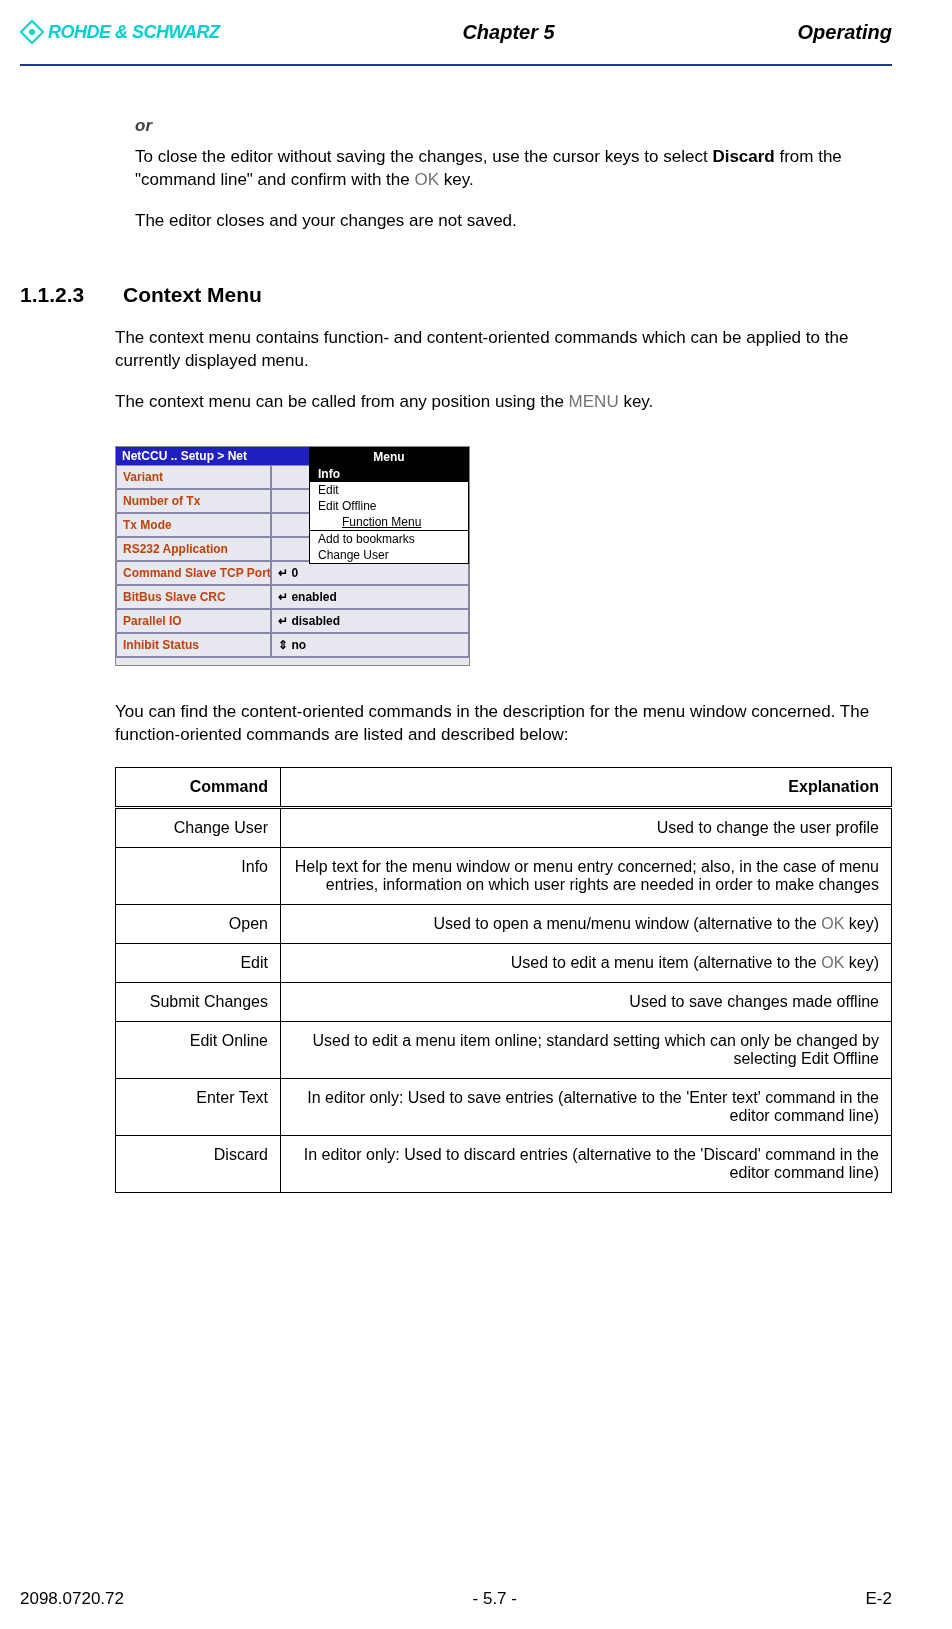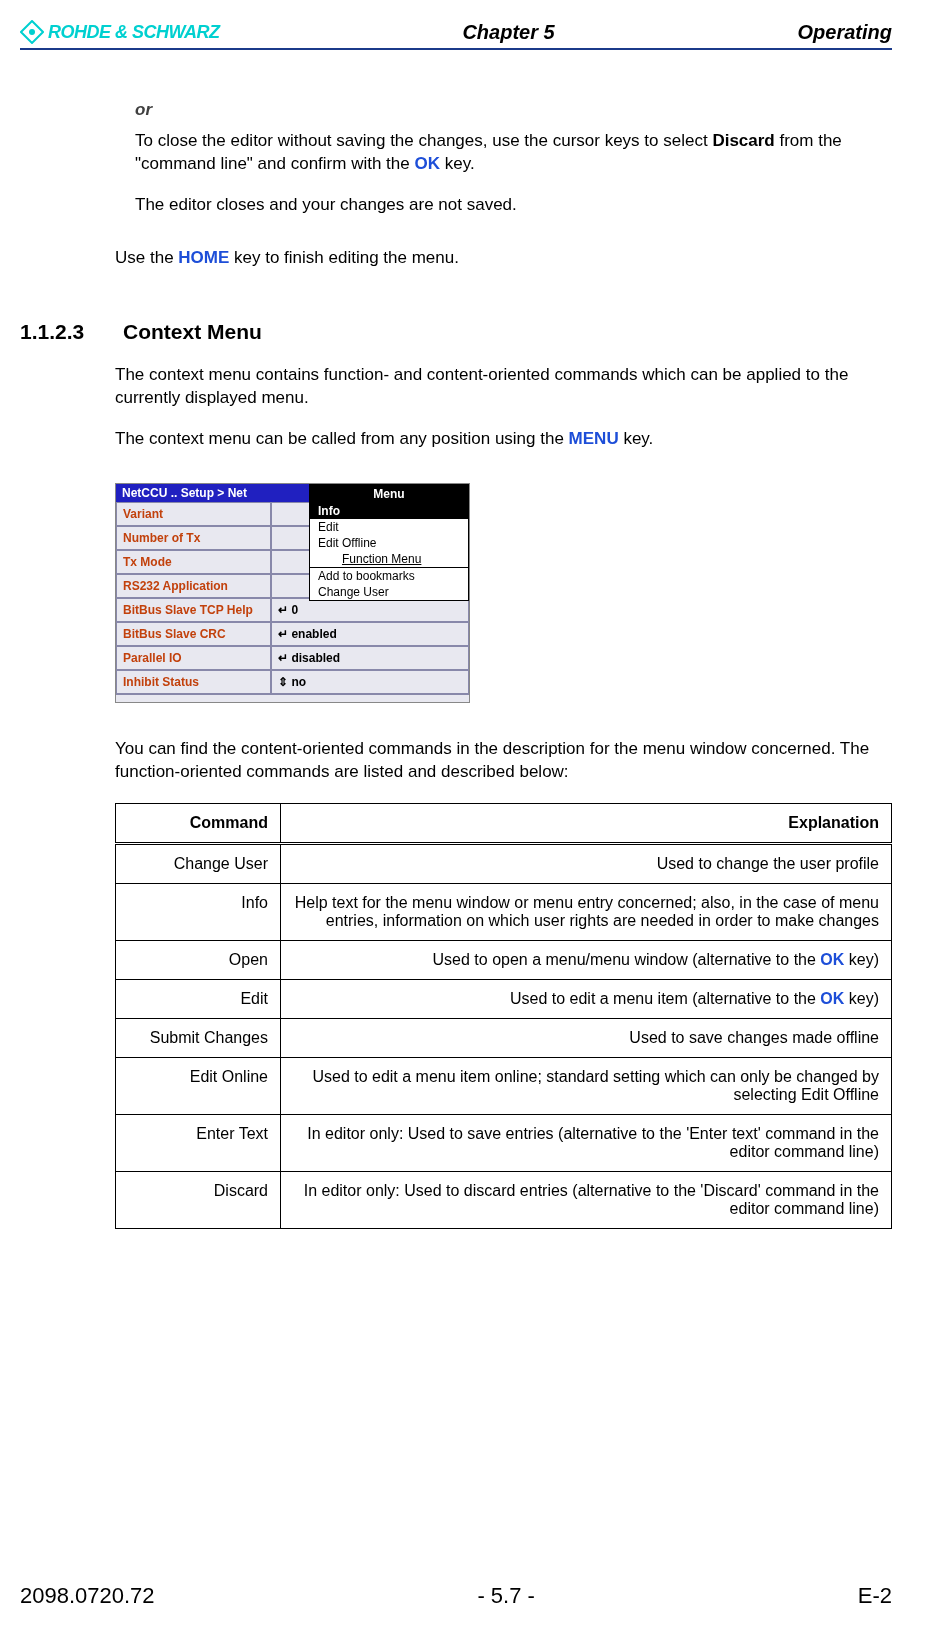--- a/index.html
+++ b/index.html
@@ -13,21 +13,21 @@
   }
   .page {
     padding: 20px 60px 40px 20px;
     position: relative;
     min-height: 1629px;
   }
   .header {
     display: flex;
     align-items: center;
     justify-content: space-between;
-    padding-bottom: 4px;
+    padding-bottom: 20px;
     border-bottom: 2px solid #1b3a8a;
     gap: 7px;
   }
   .logo {
     color: #00d0d0;
     font-weight: bold;
     font-style: italic;
     font-size: 18px;
     letter-spacing: -0.5px;
     display: flex;
@@ -61,21 +61,21 @@
     margin-left: 20px;
     margin-bottom: 10px;
   }
   .para {
     font-size: 17px;
     line-height: 1.35;
     margin: 0 0 18px 0;
   }
   .indent { margin-left: 20px; }
   .bold { font-weight: bold; }
-  .gray-bold { font-weight: bold; color: #1d4ed8; }
+  .gray-bold { font-weight: normal; color: #737373; }
   .section-row {
     display: flex;
     gap: 28px;
     margin-top: 50px;
     margin-bottom: 20px;
     margin-left: -95px;
   }
   .section-num {
     font-weight: bold;
     font-size: 21px;
@@ -176,21 +176,21 @@
     border-bottom: 3px double #000;
   }
   .cmd-table td:first-child { width: 165px; }
   .footer {
     position: absolute;
     bottom: 20px;
     left: 20px;
     right: 60px;
     display: flex;
     justify-content: space-between;
-    font-size: 22px;
+    font-size: 17px;
   }
 </style>
 </head>
 <body>
 
 <div class="page">
 
   <div class="header">
     <div class="logo">
       <span class="logo-icon">
@@ -207,23 +207,20 @@
 
   <div class="content">
     <div class="or-label">or</div>
 
     <p class="para indent">
       <span>To close the editor without saving the changes, use the cursor keys to select </span><span class="bold">Discard</span><span> from the "command line" and confirm with the </span><span class="gray-bold">OK</span><span> key.</span>
     </p>
 
     <p class="para indent">The editor closes and your changes are not saved.</p>
 
-    <p class="para" style="margin-top:30px;">
-      <span>Use the </span><span class="gray-bold">HOME</span><span> key to finish editing the menu.</span>
-    </p>
 
     <div class="section-row">
       <div class="section-num">1.1.2.3</div>
       <div class="section-title">Context Menu</div>
     </div>
 
     <p class="para">The context menu contains function- and content-oriented commands which can be applied to the currently displayed menu.</p>
 
     <p class="para">
       <span>The context menu can be called from any position using the </span><span class="gray-bold">MENU</span><span> key.</span>
@@ -233,21 +230,21 @@
       <div class="mock-title">NetCCU .. Setup &gt; Net</div>
       <div class="mock-grid" id="mock-grid">
           <div class="mock-cell">Variant</div>
           <div class="mock-cell val"></div>
           <div class="mock-cell">Number of Tx</div>
           <div class="mock-cell val"></div>
           <div class="mock-cell">Tx Mode</div>
           <div class="mock-cell val"></div>
           <div class="mock-cell">RS232 Application</div>
           <div class="mock-cell val"></div>
-          <div class="mock-cell">BitBus Slave TCP Help</div>
+          <div class="mock-cell">Command Slave TCP Port</div>
           <div class="mock-cell val">↵ 0</div>
           <div class="mock-cell">BitBus Slave CRC</div>
           <div class="mock-cell val">↵ enabled</div>
           <div class="mock-cell">Parallel IO</div>
           <div class="mock-cell val">↵ disabled</div>
           <div class="mock-cell">Inhibit Status</div>
           <div class="mock-cell val">⇕ no</div>
         </div>
       <div class="mock-bottom"></div>
       <div class="mock-popup">

